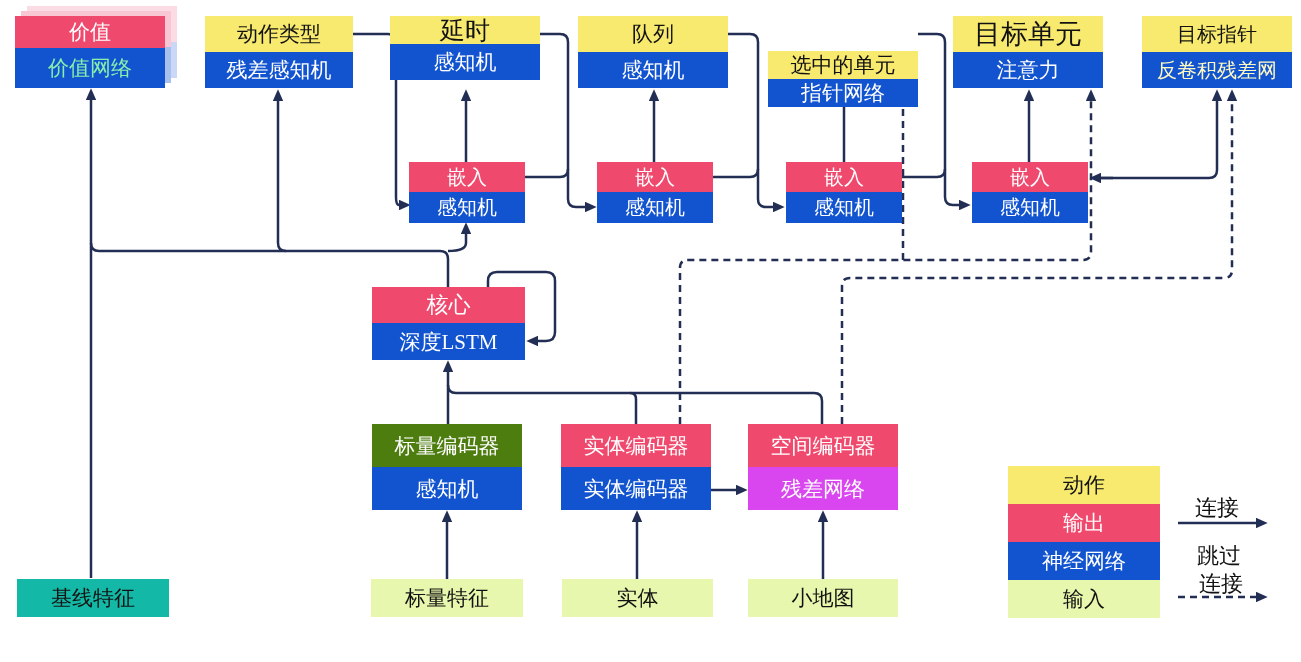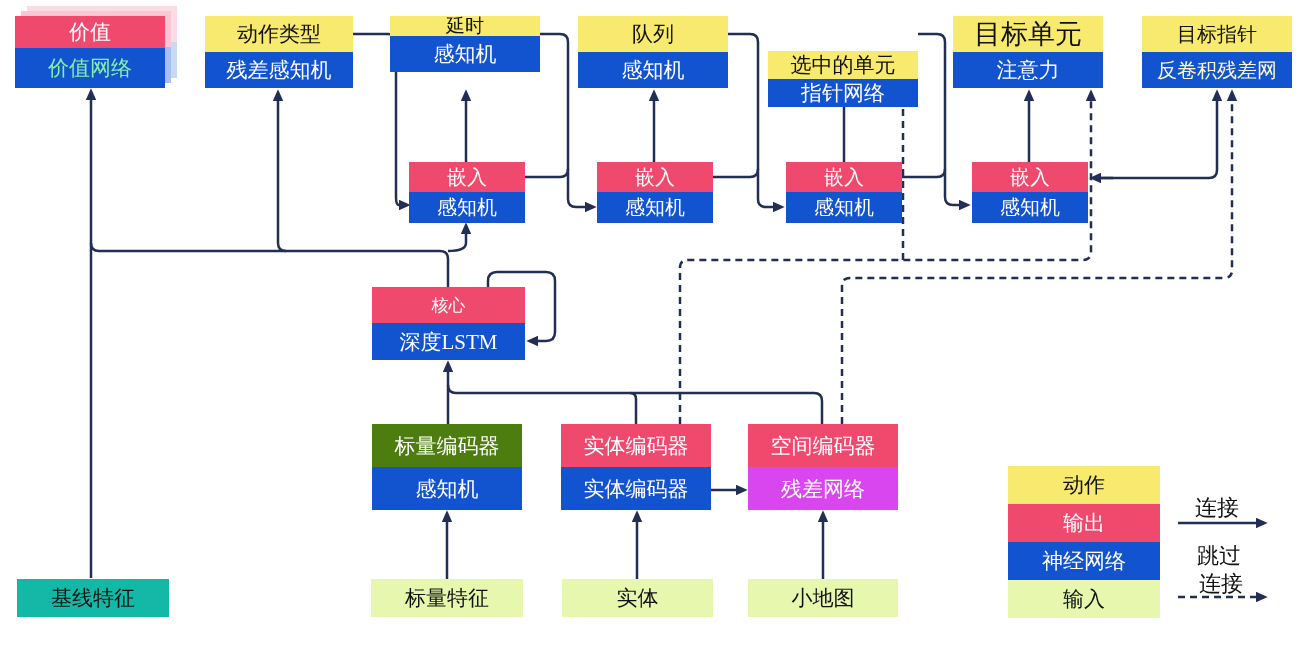--- a/index.html
+++ b/index.html
@@ -76,21 +76,21 @@
           <div style="background: rgb(169, 191, 238);"></div>
         </div>
         <div class="half" style="height: 36px; background: rgb(239, 74, 110); color: rgb(255, 255, 255); font-size: 21px;">价值</div>
         <div class="half" style="height: 44px; background: rgb(18, 84, 208); color: #86efac; font-size: 21px;">价值网络</div>
       </div>
       <div class="node" style="left: 205px; top: 16px; width: 148px; height: 72px;">
         <div class="half" style="height: 36px; background: rgb(248, 234, 110); color: rgb(17, 17, 17); font-size: 21px;">动作类型</div>
         <div class="half" style="height: 36px; background: rgb(18, 84, 208); color: rgb(255, 255, 255); font-size: 21px;">残差感知机</div>
       </div>
       <div class="node" style="left: 390px; top: 16px; width: 150px; height: 72px;">
-        <div class="half" style="height: 20px; background: rgb(248, 234, 110); color: rgb(17, 17, 17); font-size: 19px;">延时</div>
+        <div class="half" style="height: 28px; background: rgb(248, 234, 110); color: rgb(17, 17, 17); font-size: 25px;">延时</div>
         <div class="half" style="height: 36px; background: rgb(18, 84, 208); color: rgb(255, 255, 255); font-size: 21px;">感知机</div>
       </div>
       <div class="node" style="left: 578px; top: 16px; width: 150px; height: 72px;">
         <div class="half" style="height: 36px; background: rgb(248, 234, 110); color: rgb(17, 17, 17); font-size: 21px;">队列</div>
         <div class="half" style="height: 36px; background: rgb(18, 84, 208); color: rgb(255, 255, 255); font-size: 21px;">感知机</div>
       </div>
       <div class="node" style="left: 768px; top: 16px; width: 150px; height: 72px;">
         <div class="half" style="height: 36px; background: rgb(248, 234, 110); color: rgb(17, 17, 17); font-size: 21px; margin-top: 35px;">选中的单元</div>
         <div class="half" style="height: 36px; background: rgb(18, 84, 208); color: rgb(255, 255, 255); font-size: 21px;">指针网络</div>
       </div>
@@ -112,21 +112,21 @@
       </div>
       <div class="node" style="left: 786px; top: 162px; width: 116px; height: 61px;">
         <div class="half" style="height: 30px; background: rgb(239, 74, 110); color: rgb(255, 255, 255); font-size: 20px;">嵌入</div>
         <div class="half" style="height: 31px; background: rgb(18, 84, 208); color: rgb(255, 255, 255); font-size: 20px;">感知机</div>
       </div>
       <div class="node" style="left: 972px; top: 162px; width: 116px; height: 61px;">
         <div class="half" style="height: 30px; background: rgb(239, 74, 110); color: rgb(255, 255, 255); font-size: 20px;">嵌入</div>
         <div class="half" style="height: 31px; background: rgb(18, 84, 208); color: rgb(255, 255, 255); font-size: 20px;">感知机</div>
       </div>
       <div class="node" style="left: 372px; top: 287px; width: 153px; height: 73px;">
-        <div class="half" style="height: 36px; background: rgb(239, 74, 110); color: rgb(255, 255, 255); font-size: 17px;">核心</div>
+        <div class="half" style="height: 36px; background: rgb(239, 74, 110); color: rgb(255, 255, 255); font-size: 22px;">核心</div>
         <div class="half" style="height: 37px; background: rgb(18, 84, 208); color: rgb(255, 255, 255); font-size: 21px;">深度LSTM</div>
       </div>
       <div class="node" style="left: 372px; top: 424px; width: 150px; height: 86px;">
         <div class="half" style="height: 43px; background: #4d7c0f; color: rgb(255, 255, 255); font-size: 21px;">标量编码器</div>
         <div class="half" style="height: 43px; background: rgb(18, 84, 208); color: rgb(255, 255, 255); font-size: 21px;">感知机</div>
       </div>
       <div class="node" style="left: 561px; top: 424px; width: 150px; height: 86px;">
         <div class="half" style="height: 43px; background: rgb(239, 74, 110); color: rgb(255, 255, 255); font-size: 21px;">实体编码器</div>
         <div class="half" style="height: 43px; background: rgb(18, 84, 208); color: rgb(255, 255, 255); font-size: 21px;">实体编码器</div>
       </div>

